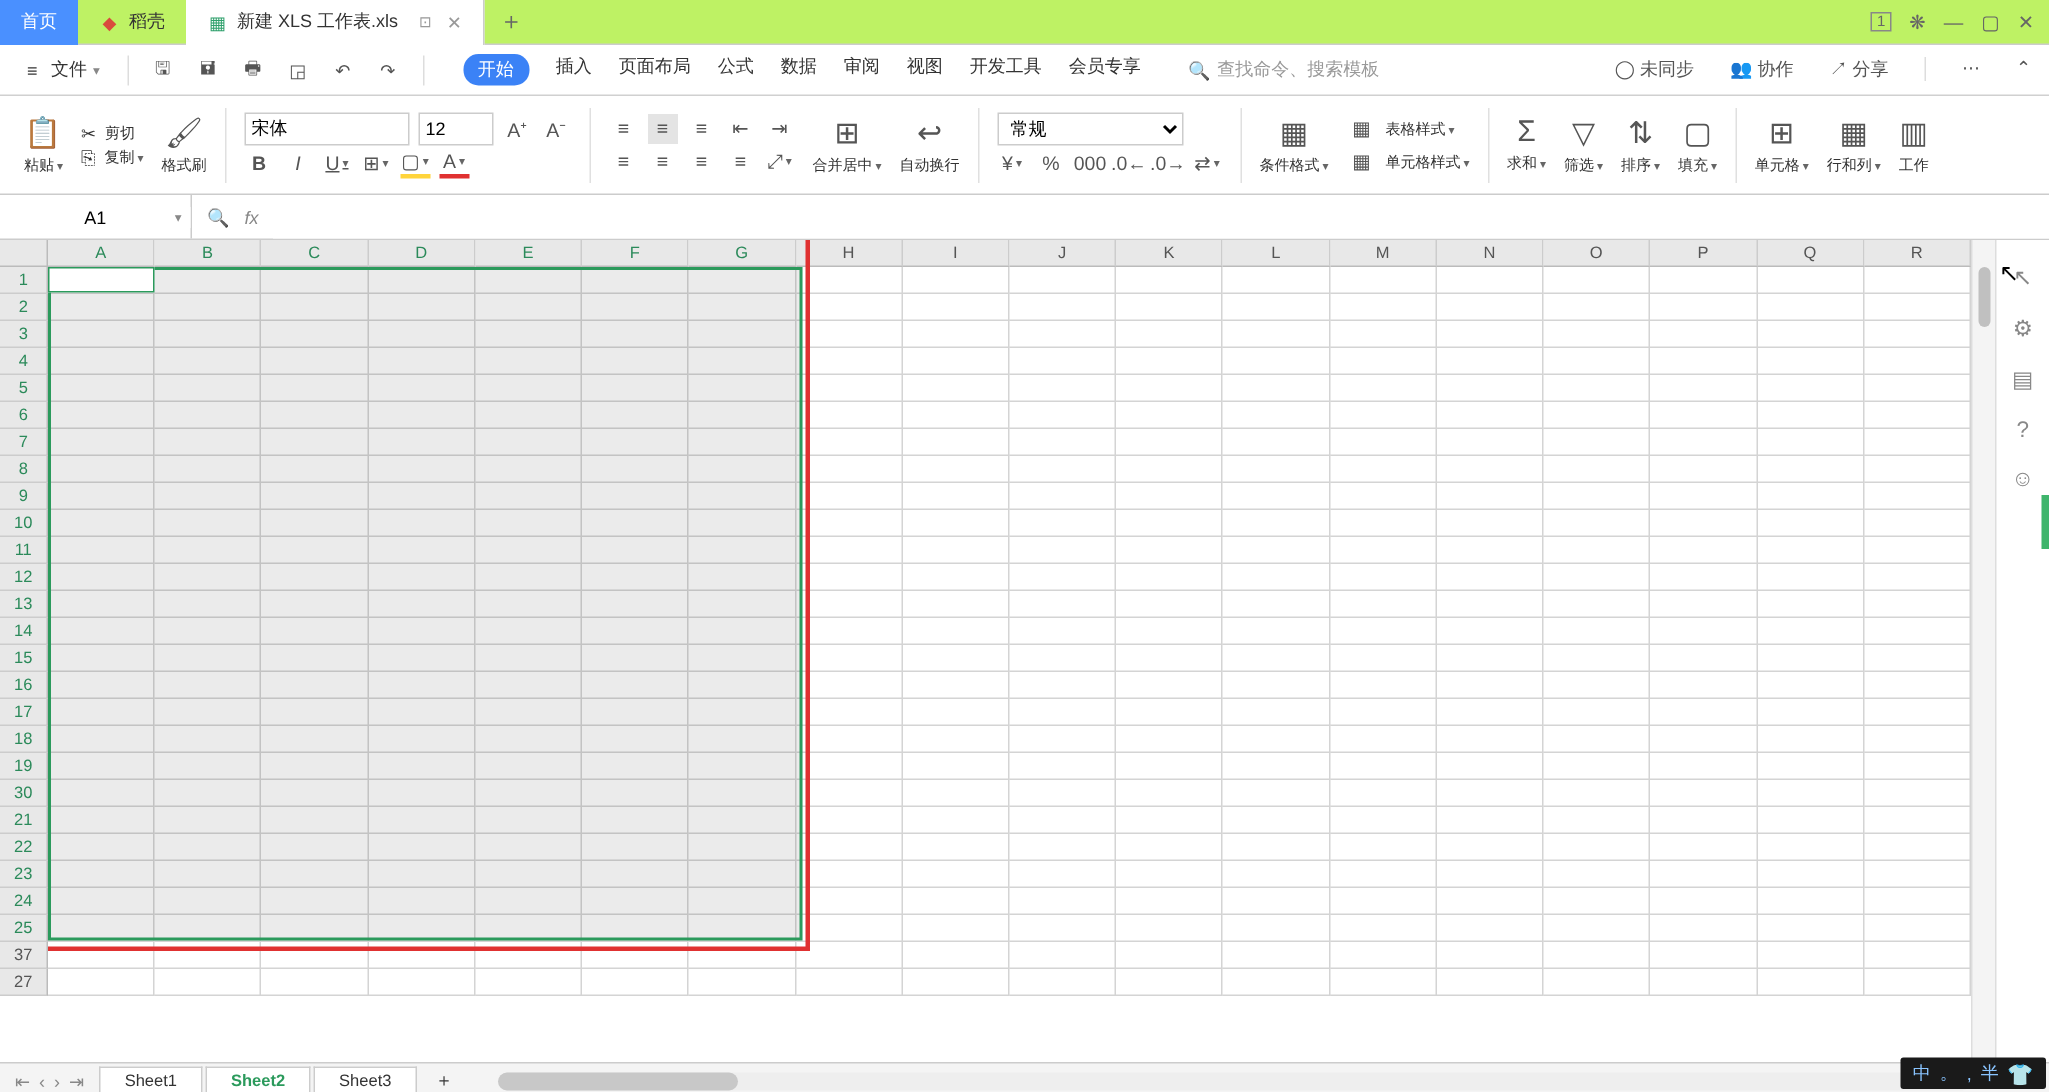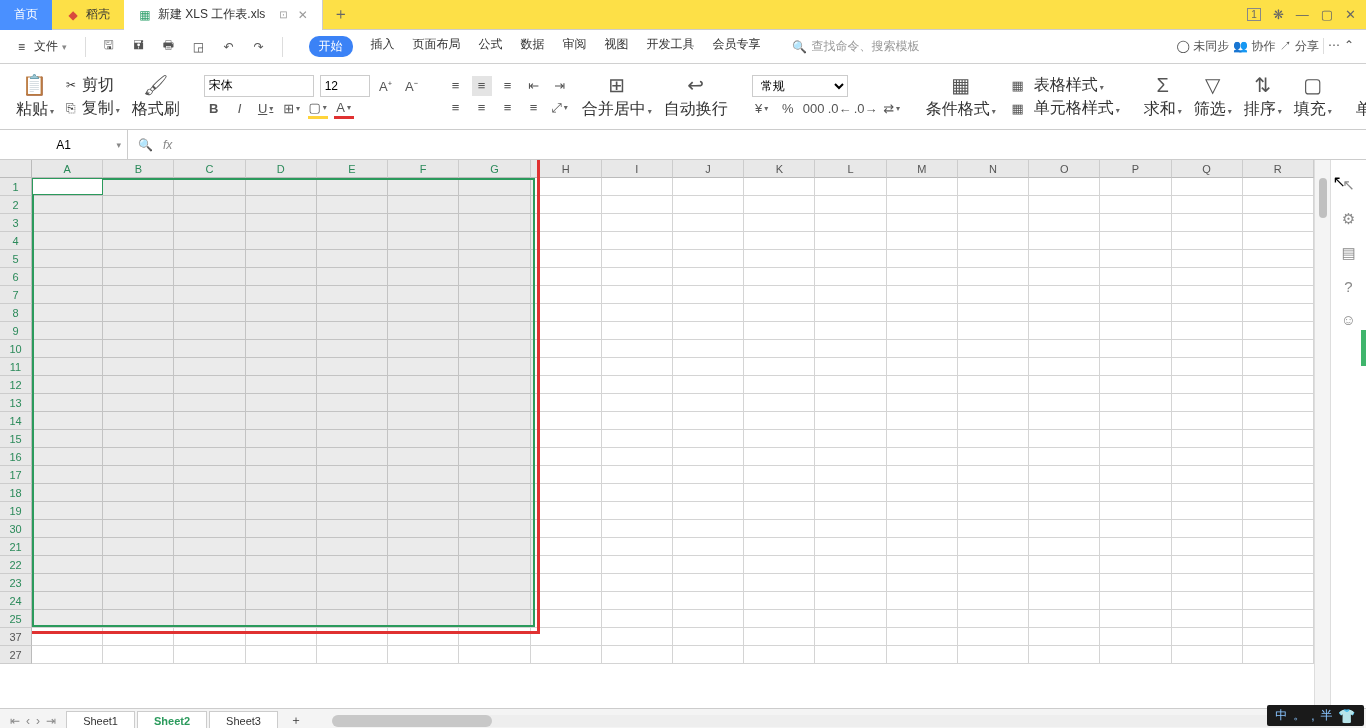--- a/index.html
+++ b/index.html
@@ -1,19 +1,19 @@
 <!DOCTYPE html>
 <html><head>
 <meta charset="utf-8">
 <style>
 * { margin: 0; padding: 0; box-sizing: border-box; font-family: "Microsoft YaHei", Arial, sans-serif; }
 body { width: 1366px; height: 728px; overflow: hidden; background: #fff; font-size: 12px; color: #333; }
 
 
-.titlebar { height: 30px; background: #fde047; display: flex; align-items: center; border-bottom: 1px solid #ccc; }
+.titlebar { height: 30px; background: #bef264; display: flex; align-items: center; border-bottom: 1px solid #ccc; }
 .titlebar .tab { height: 30px; display: flex; align-items: center; padding: 0 14px; gap: 6px; cursor: pointer; }
 .titlebar .tab.home { background: #4a90ff; color: #fff; }
 .titlebar .tab.doc { background: #fff; border-right: 1px solid #ccc; position: relative; }
 .titlebar .tab.doc .dots { color: #999; margin-left: 8px; font-size: 10px; }
 .titlebar .tab.doc .close { color: #999; margin-left: 4px; }
 .titlebar .tab.add { padding: 0 10px; color: #666; font-size: 16px; }
 .titlebar .win-controls { margin-left: auto; display: flex; gap: 12px; padding-right: 10px; color: #666; align-items: center; }
 .titlebar .win-controls span { cursor: pointer; font-size: 13px; }
 .icon-box { width: 14px; height: 14px; display: inline-flex; align-items: center; justify-content: center; }
 .icon-red { color: #d94b3d; }
@@ -22,30 +22,30 @@
 
 .menubar { height: 34px; display: flex; align-items: center; padding: 0 12px; gap: 8px; border-bottom: 1px solid #d0d0d0; background: #fff; }
 .menubar .file-btn { display: flex; align-items: center; gap: 4px; padding: 2px 6px; }
 .menubar .file-btn .burger { display: inline-block; width: 12px; }
 .menubar .sep { width: 1px; height: 20px; background: #ddd; margin: 0 4px; }
 .menubar .icon-btn { width: 22px; height: 22px; display: flex; align-items: center; justify-content: center; color: #555; cursor: pointer; }
 .menubar .menu-tabs { display: flex; gap: 18px; margin-left: 14px; }
 .menubar .menu-tabs span { cursor: pointer; color: #333; }
 .menubar .menu-tabs .active { background: #3b82f6; color: #fff; padding: 2px 10px; border-radius: 10px; }
 .menubar .search-box { margin-left: 24px; color: #999; display: flex; align-items: center; gap: 4px; }
-.menubar .right-tools { margin-left: auto; display: flex; align-items: flex-start; gap: 4px; color: #555; }
+.menubar .right-tools { margin-left: auto; display: flex; align-items: flex-start; gap: 24px; color: #555; }
 
 
 .ribbon { height: 66px; display: flex; align-items: center; padding: 4px 10px; border-bottom: 1px solid #ccc; background: #fff; }
 .ribbon .group { display: flex; flex-direction: column; justify-content: center; gap: 2px; padding: 0 6px; height: 100%; }
 .ribbon .group-row { display: flex; align-items: center; gap: 6px; }
 .ribbon .vsep { width: 1px; height: 50px; background: #e0e0e0; margin: 0 6px; }
 .ribbon .big-btn { display: flex; flex-direction: column; align-items: center; justify-content: center; gap: 2px; padding: 0 6px; cursor: pointer; height: 100%; }
 .ribbon .big-btn .ic { font-size: 20px; color: #555; }
-.ribbon .lbl { font-size: 16px; color: #333; white-space: nowrap; }
+.ribbon .lbl { font-size: 10px; color: #333; white-space: nowrap; }
 .ribbon select, .ribbon .combo { border: 1px solid #ccc; height: 22px; font-size: 12px; padding: 0 4px; background: #fff; }
 .ribbon .mini { width: 20px; height: 20px; display: flex; align-items: center; justify-content: center; color: #555; cursor: pointer; font-size: 13px; }
 .ribbon .mini.bold { font-weight: bold; }
 .ribbon .mini.u { text-decoration: underline; }
 .ribbon .mini.i { font-style: italic; }
 .ribbon .dd::after { content: "▾"; font-size: 8px; margin-left: 2px; color: #666; }
 
 
 .formula-bar { height: 30px; display: flex; align-items: center; border-bottom: 1px solid #ccc; background: #fff; }
 .name-box { width: 128px; border-right: 1px solid #ccc; height: 100%; display: flex; align-items: center; justify-content: center; position: relative; }
@@ -218,21 +218,21 @@
       <span class="ic">⊞</span>
       <span class="lbl dd">合并居中</span>
     </div>
   <div class="big-btn">
       <span class="ic">↩</span>
       <span class="lbl">自动换行</span>
     </div>
   <div class="vsep"></div>
   <div class="group">
     <div class="group-row">
-        <select class="combo" style="width:96px"><option>常规</option></select>
+        <select class="combo" style="width:124px"><option>常规</option></select>
       </div>
     <div class="group-row">
       <span class="mini dd">¥</span>
       <span class="mini">%</span>
       <span class="mini">000</span>
       <span class="mini">.0←</span>
       <span class="mini">.0→</span>
       <span class="mini dd">⇄</span>
     </div>
   </div>

